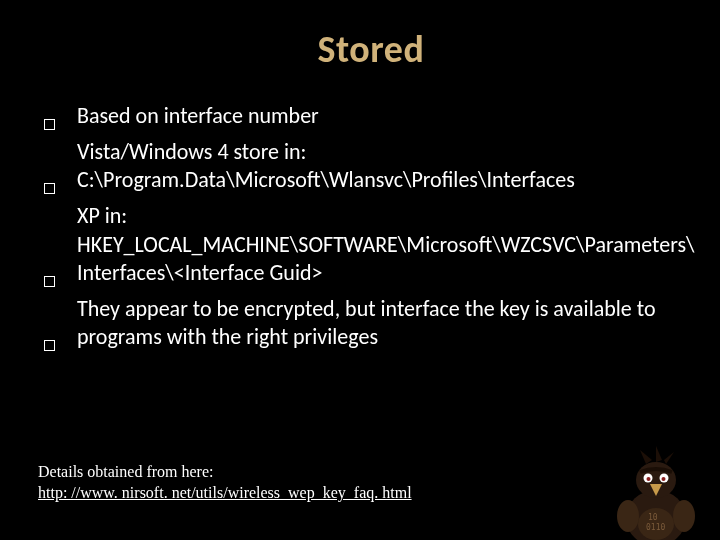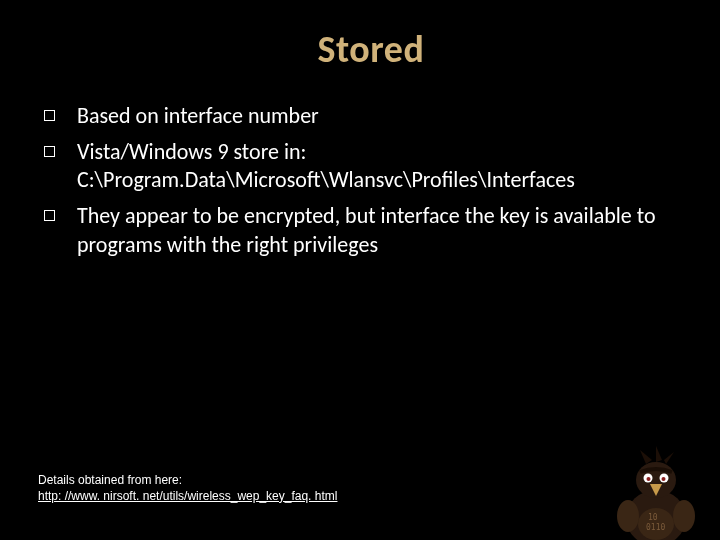--- a/index.html
+++ b/index.html
@@ -25,21 +25,21 @@
     margin-bottom: 30px;
     letter-spacing: 0.5px;
     margin-left: 22px;
   }
   .bullets {
     margin-left: 40px;
     margin-right: 24px;
   }
   .bullet {
     display: flex;
-    align-items: flex-start;
+    align-items: flex-end;
     margin-bottom: 2px;
     line-height: 1.28;
     margin-top: 8px;
   }
   .bullet .marker {
     width: 11px;
     height: 11px;
     border: 1.6px solid #fff;
     flex: 0 0 auto;
     margin-top: 8px;
@@ -49,22 +49,22 @@
   .bullet .text {
     font-size: 22px;
     color: #fff;
     flex: 1 1 auto;
     word-break: break-word;
   }
   .details {
     position: absolute;
     left: 38px;
     bottom: 62px;
-    font-family: Liberation Sans, sans-serif;
-    font-size: 12px;
+    font-family: Liberation Serif, serif;
+    font-size: 16px;
     color: #fff;
     line-height: 1.35;
   }
   .details .link {
     text-decoration: underline;
     word-break: break-all;
     text-align: right;
   }
   .footer-url {
     position: absolute;
@@ -91,21 +91,25 @@
 
   <h1 class="title">Stored</h1>
 
   <div class="bullets">
     <div class="bullet">
       <span class="marker"></span>
       <span class="text">Based on interface number</span>
     </div>
     <div class="bullet">
       <span class="marker"></span>
-      <span class="text">Vista/Windows 9 store in: C:\Program.Data\Microsoft\Wlansvc\Profiles\Interfaces</span>
+      <span class="text">Vista/Windows 4 store in: C:\Program.Data\Microsoft\Wlansvc\Profiles\Interfaces</span>
+    </div>
+    <div class="bullet">
+      <span class="marker"></span>
+      <span class="text">XP in: HKEY_LOCAL_MACHINE\SOFTWARE\Microsoft\WZCSVC\Parameters\Interfaces\&lt;Interface Guid&gt;</span>
     </div>
     <div class="bullet">
       <span class="marker"></span>
       <span class="text">They appear to be encrypted, but interface the key is available to programs with the right privileges</span>
     </div>
   </div>
 
   <div class="details">
     <div>Details obtained from here:</div>
     <div class="link">http: //www. nirsoft. net/utils/wireless_wep_key_faq. html</div>

